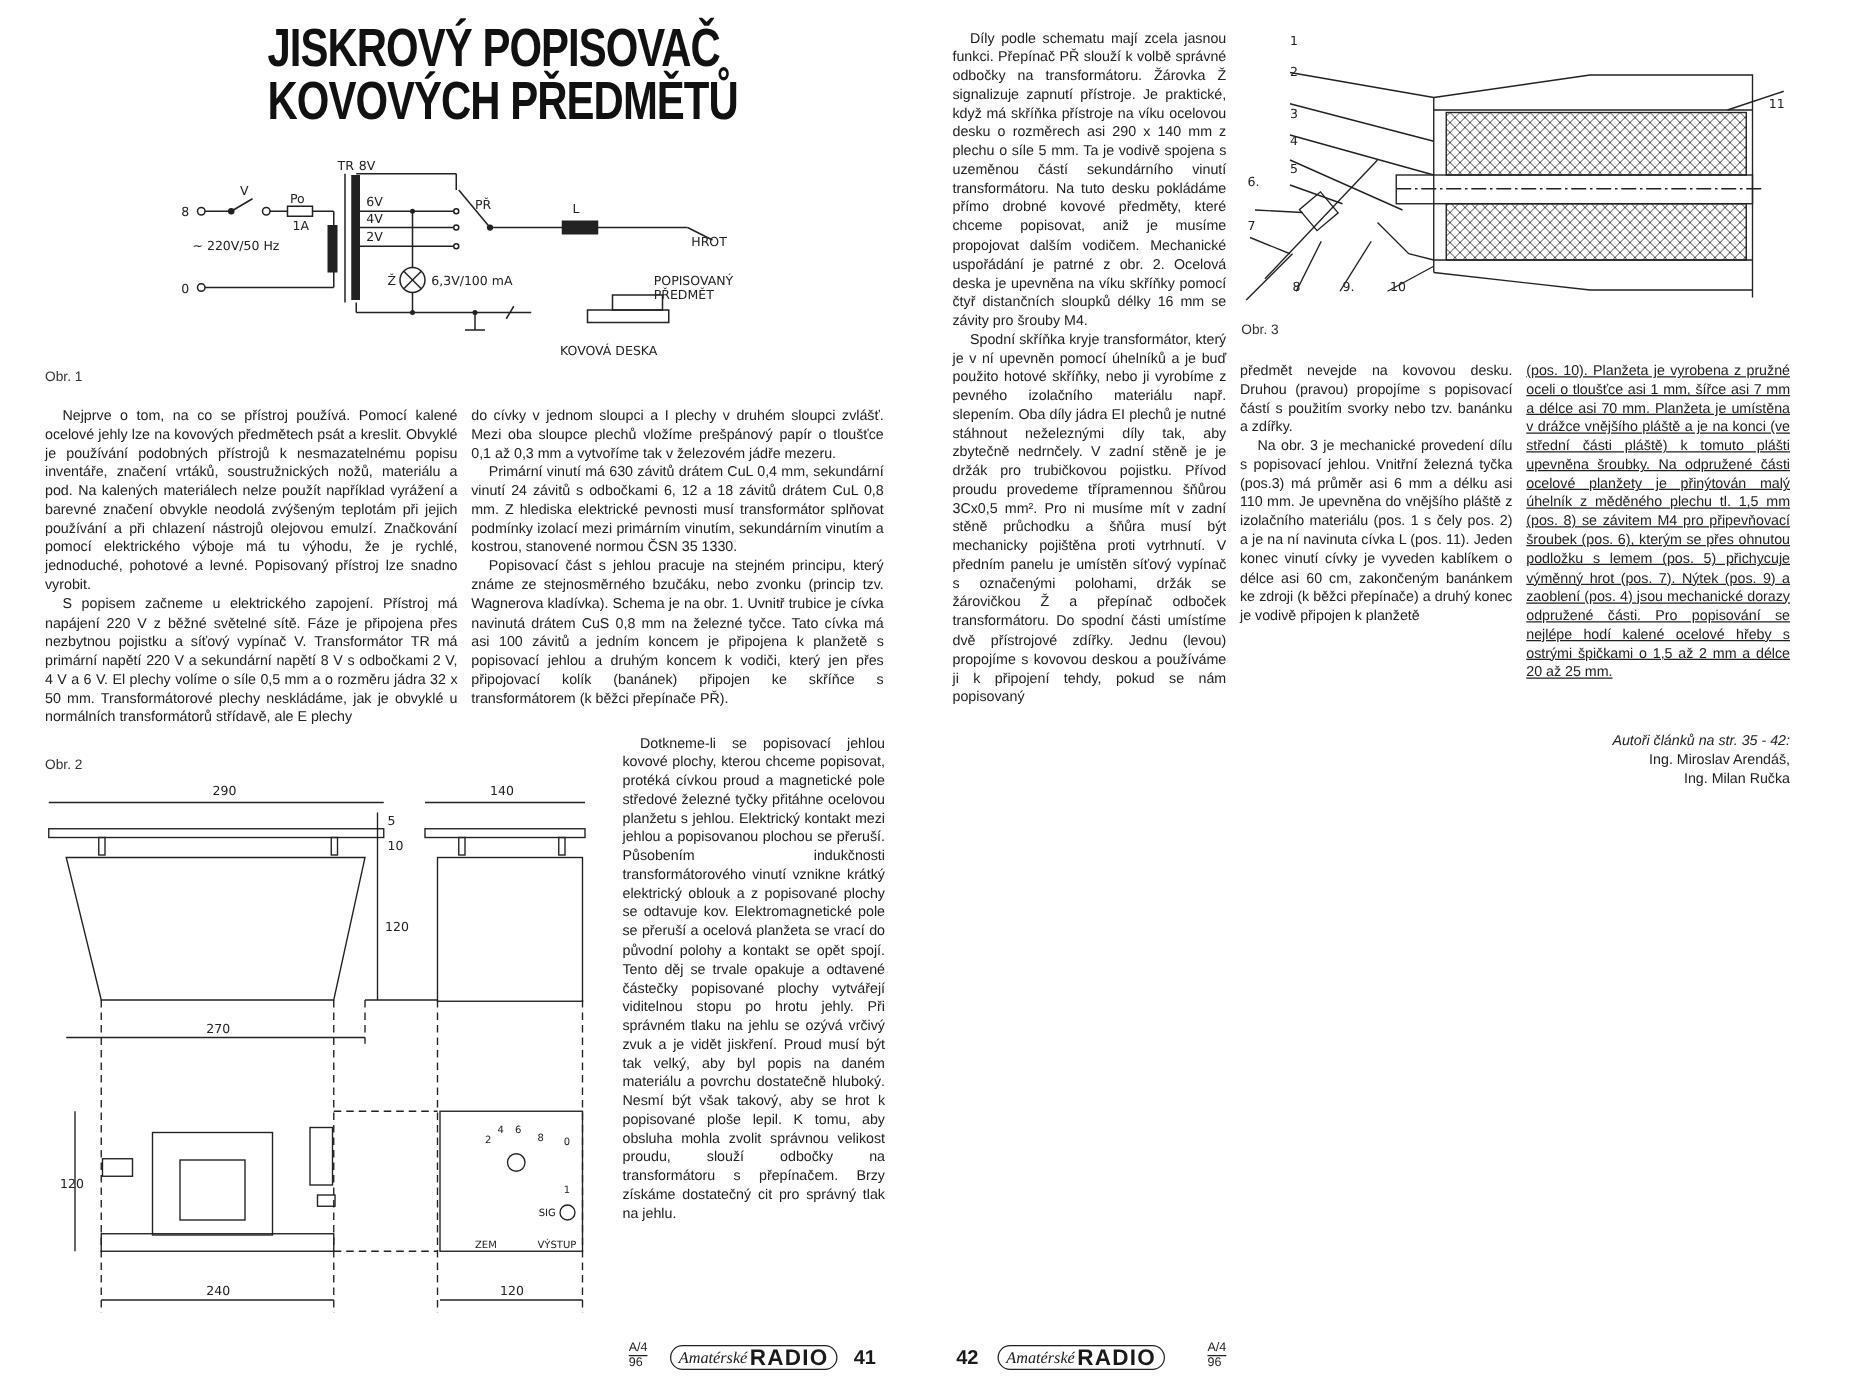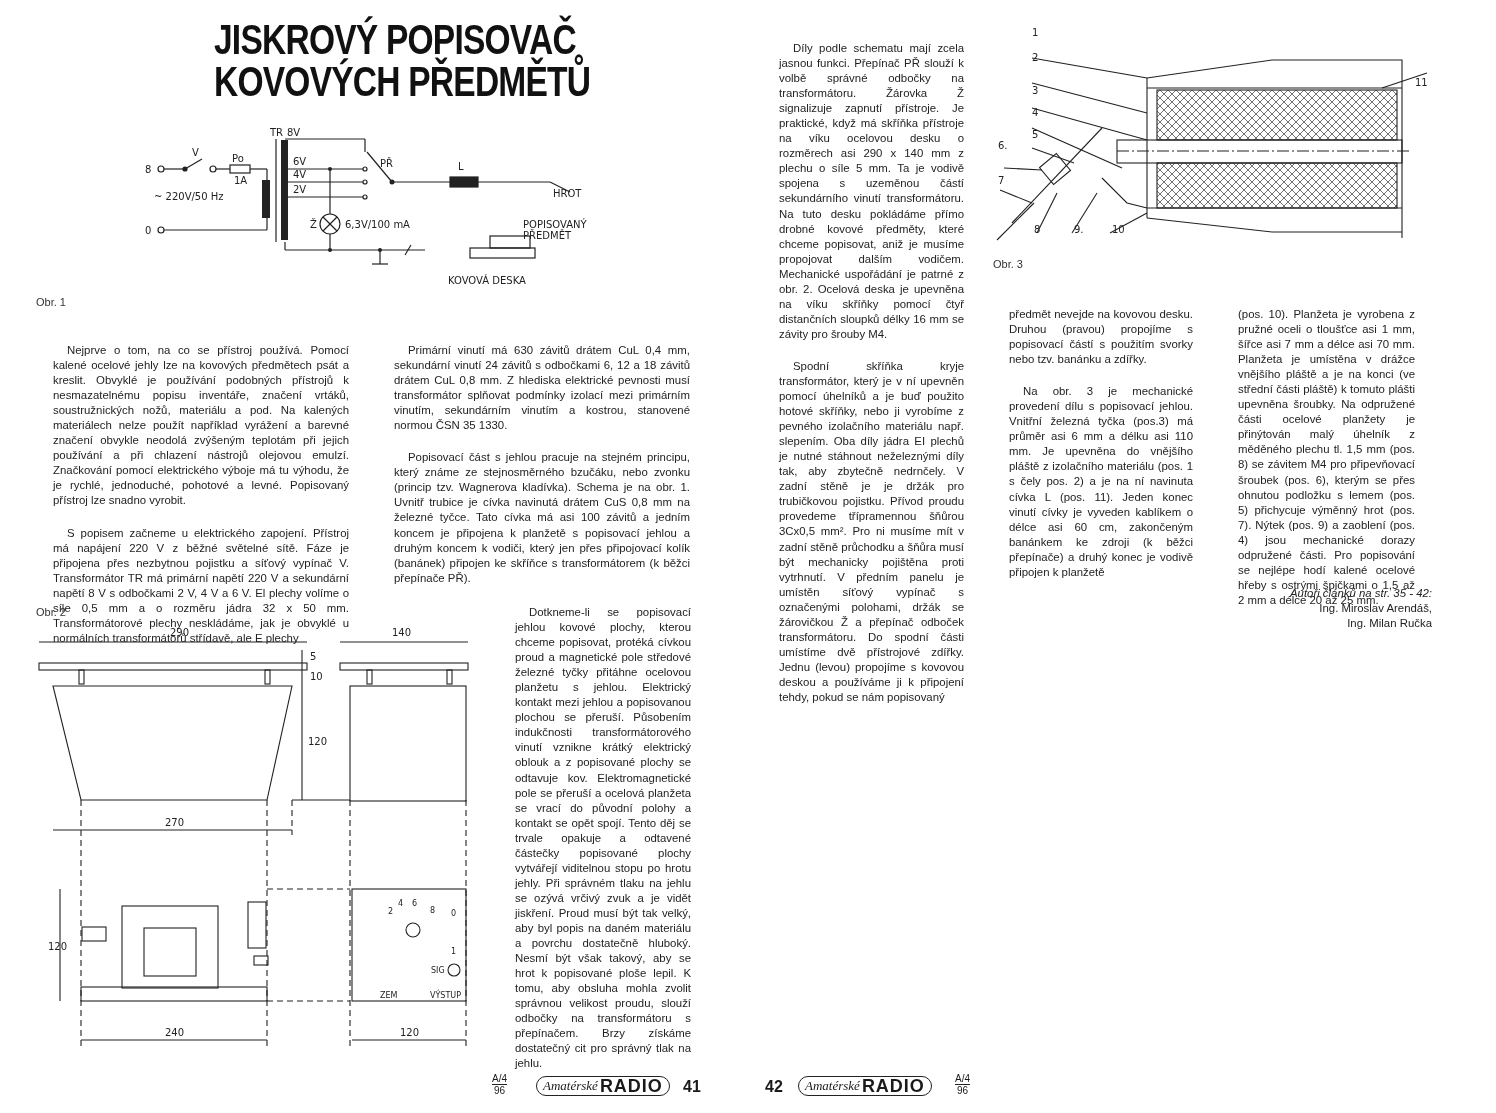--- a/index.html
+++ b/index.html
@@ -6,26 +6,26 @@
   body { width:1496px; height:1113px; position:relative; overflow:hidden;
          font-family:"Liberation Sans", sans-serif; color:#1a1a1a; }
   .abs { position:absolute; }
   .title { left:170px; top:18px; width:400px; text-align:center;
            font-family:"Liberation Sans", sans-serif; font-weight:bold;
            font-size:43px; line-height:42px; letter-spacing:-1px;
            transform:scaleX(0.78); transform-origin:center top; color:#111; }
   .title div { white-space:nowrap; }
   .caption { font-size:11px; color:#333; }
   .col { font-size:11.4px; line-height:15.05px; text-align:justify; color:#222; }
-  .col p { margin:17px; text-indent:14px; }
+  .col p { margin:0; text-indent:14px; }
   .col p.noind { text-indent:0; }
   .authors { font-size:11.4px; line-height:15px; text-align:right; color:#222; }
   .authors .it { font-style:italic; }
   .footer { font-size:16px; font-weight:bold; }
-  .frac { font-size:10px; text-align:center; line-height:11px; }
+  .frac { font-size:10px; line-height:11px;margin-left:11px; }
   .frac .num { border-bottom:1px solid #222; }
   .logo { border:1.5px solid #222; border-radius:10px; height:18px; padding:0 6px;
           font-family:"Liberation Serif", serif; font-style:italic; font-size:13px;
           display:flex; align-items:center; gap:2px;justify-content:flex-end; }
   .logo .radio { font-family:"Liberation Sans", sans-serif; font-style:normal; font-weight:bold;
                  font-size:18px; letter-spacing:1px; }
   svg text { font-family:"DejaVu Sans", sans-serif; fill:#222; }
 </style>
 </head>
 <body>
@@ -115,20 +115,21 @@
   </g>
 </svg>
 <div class="abs caption" style="left:36px;top:296px;">Obr. 1</div>
 
 <div class="abs col" style="left:36px;top:326px;width:330px;">
   <p>Nejprve o tom, na co se přístroj používá. Pomocí kalené ocelové jehly lze na kovových předmětech psát a kreslit. Obvyklé je používání podobných přístrojů k nesmazatelnému popisu inventáře, značení vrtáků, soustružnických nožů, materiálu a pod. Na kalených materiálech nelze použít například vyrážení a barevné značení obvykle neodolá zvýšeným teplotám při jejich používání a při chlazení nástrojů olejovou emulzí. Značkování pomocí elektrického výboje má tu výhodu, že je rychlé, jednoduché, pohotové a levné. Popisovaný přístroj lze snadno vyrobit.</p>
   <p>S popisem začneme u elektrického zapojení. Přístroj má napájení 220 V z běžné světelné sítě. Fáze je připojena přes nezbytnou pojistku a síťový vypínač V. Transformátor TR má primární napětí 220 V a sekundární napětí 8 V s odbočkami 2 V, 4 V a 6 V. El plechy volíme o síle 0,5 mm a o rozměru jádra 32 x 50 mm. Transformátorové plechy neskládáme, jak je obvyklé u normálních transformátorů střídavě, ale E plechy</p>
 </div>
 
 <div class="abs col" style="left:377px;top:326px;width:330px;">
+  <p class="noind">do cívky v jednom sloupci a I plechy v druhém sloupci zvlášť. Mezi oba sloupce plechů vložíme prešpánový papír o tloušťce 0,1 až 0,3 mm a vytvoříme tak v železovém jádře mezeru.</p>
   <p>Primární vinutí má 630 závitů drátem CuL 0,4 mm, sekundární vinutí 24 závitů s odbočkami 6, 12 a 18 závitů drátem CuL 0,8 mm. Z hlediska elektrické pevnosti musí transformátor splňovat podmínky izolací mezi primárním vinutím, sekundárním vinutím a kostrou, stanovené normou ČSN 35 1330.</p>
   <p>Popisovací část s jehlou pracuje na stejném principu, který známe ze stejnosměrného bzučáku, nebo zvonku (princip tzv. Wagnerova kladívka). Schema je na obr. 1. Uvnitř trubice je cívka navinutá drátem CuS 0,8 mm na železné tyčce. Tato cívka má asi 100 závitů a jedním koncem je připojena k planžetě s popisovací jehlou a druhým koncem k vodiči, který jen přes připojovací kolík (banánek) připojen ke skříňce s transformátorem (k běžci přepínače PŘ).</p>
 </div>
 <div class="abs col" style="left:498px;top:588px;width:210px;">
   <p>Dotkneme-li se popisovací jehlou kovové plochy, kterou chceme popisovat, protéká cívkou proud a magnetické pole středové železné tyčky přitáhne ocelovou planžetu s jehlou. Elektrický kontakt mezi jehlou a popisovanou plochou se přeruší. Působením indukčnosti transformátorového vinutí vznikne krátký elektrický oblouk a z popisované plochy se odtavuje kov. Elektromagnetické pole se přeruší a ocelová planžeta se vrací do původní polohy a kontakt se opět spojí. Tento děj se trvale opakuje a odtavené částečky popisované plochy vytvářejí viditelnou stopu po hrotu jehly. Při správném tlaku na jehlu se ozývá vrčivý zvuk a je vidět jiskření. Proud musí být tak velký, aby byl popis na daném materiálu a povrchu dostatečně hluboký. Nesmí být však takový, aby se hrot k popisované ploše lepil. K tomu, aby obsluha mohla zvolit správnou velikost proudu, slouží odbočky na transformátoru s přepínačem. Brzy získáme dostatečný cit pro správný tlak na jehlu.</p>
 </div>
 
 <div class="abs caption" style="left:36px;top:606px;">Obr. 2</div>
 <svg class="abs" style="left:20px;top:620px;" width="470" height="430">
   <g stroke="#222" stroke-width="1.1" fill="none">
@@ -246,21 +247,21 @@
     <text x="423" y="68">11</text>
   </g>
 </svg>
 <div class="abs caption" style="left:993px;top:258px;">Obr. 3</div>
 
 <div class="abs col" style="left:992px;top:290px;width:218px;">
   <p class="noind">předmět nevejde na kovovou desku. Druhou (pravou) propojíme s popisovací částí s použitím svorky nebo tzv. banánku a zdířky.</p>
   <p>Na obr. 3 je mechanické provedení dílu s popisovací jehlou. Vnitřní železná tyčka (pos.3) má průměr asi 6 mm a délku asi 110 mm. Je upevněna do vnějšího pláště z izolačního materiálu (pos. 1 s čely pos. 2) a je na ní navinuta cívka L (pos. 11). Jeden konec vinutí cívky je vyveden kablíkem o délce asi 60 cm, zakončeným banánkem ke zdroji (k běžci přepínače) a druhý konec je vodivě připojen k planžetě</p>
 </div>
 
-<div class="abs col" style="left:1221px;top:290px;width:211px;">
+<div class="abs col" style="left:1221px;top:290px;width:211px;text-decoration:underline;">
   <p class="noind">(pos. 10). Planžeta je vyrobena z pružné oceli o tloušťce asi 1 mm, šířce asi 7 mm a délce asi 70 mm. Planžeta je umístěna v drážce vnějšího pláště a je na konci (ve střední části pláště) k tomuto plášti upevněna šroubky. Na odpružené části ocelové planžety je přinýtován malý úhelník z měděného plechu tl. 1,5 mm (pos. 8) se závitem M4 pro připevňovací šroubek (pos. 6), kterým se přes ohnutou podložku s lemem (pos. 5) přichycuje výměnný hrot (pos. 7). Nýtek (pos. 9) a zaoblení (pos. 4) jsou mechanické dorazy odpružené části. Pro popisování se nejlépe hodí kalené ocelové hřeby s ostrými špičkami o 1,5 až 2 mm a délce 20 až 25 mm.</p>
 </div>
 
 <div class="abs authors" style="left:1221px;top:586px;width:211px;">
   <div class="it">Autoři článků na str. 35 - 42:</div>
   <div>Ing. Miroslav Arendáš,</div>
   <div>Ing. Milan Ručka</div>
 </div>
 
 <div class="abs frac" style="left:492px;top:1073px;">

